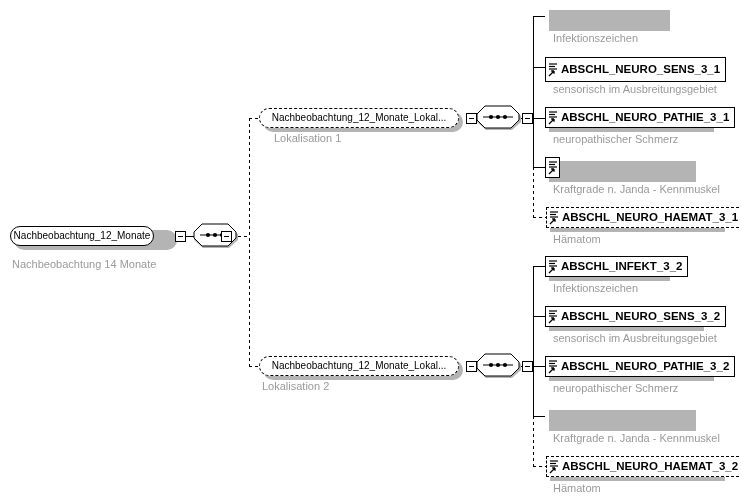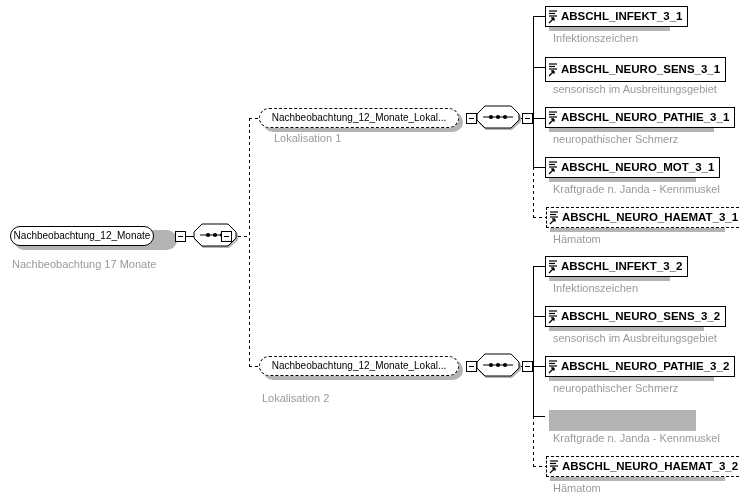--- a/index.html
+++ b/index.html
@@ -170,21 +170,21 @@
     <g stroke="#000000" fill="none" stroke-width="1" stroke-dasharray="3,3" shape-rendering="crispEdges">
       <line x1="533" y1="416" x2="533" y2="466"></line>
       <line x1="533" y1="466" x2="546" y2="466"></line>
     </g>
   </svg>
 
   <div class="shadow" style="left:14px; top:230px; width:163px; height:20px; border-radius:11px;"></div>
   <div class="capsule" style="left:10px; top:226px; width:144px; height:20px;">
     <span class="txt">Nachbeobachtung_12_Monate</span>
   </div>
-  <div class="anno" style="left:12px; top:259px;">Nachbeobachtung 17 Monate</div>
+  <div class="anno" style="left:12px; top:259px;">Nachbeobachtung 14 Monate</div>
   <div class="toggle" style="left:175px; top:231px;"></div>
 
   <div class="seq" style="left:193px; top:223px;">
     <svg width="46" height="26" viewBox="0 0 46 26">
       <polygon points="10,25 36,25 45,17 45,11 36,3 10,3 1,11 1,17" fill="#b4b4b4" stroke="none"></polygon>
       <polygon points="9,23 35,23 43,15 43,9 35,1 9,1 1,9 1,15" fill="#ffffff" stroke="#000000" stroke-width="1"></polygon>
       <line x1="7" y1="12" x2="37" y2="12" stroke="#000000" stroke-width="1"></line>
       <circle cx="15" cy="12" r="2.1" fill="#000000"></circle>
       <circle cx="22" cy="12" r="2.1" fill="#000000"></circle>
       <circle cx="29" cy="12" r="2.1" fill="#000000"></circle>
@@ -205,31 +205,20 @@
       <polygon points="9,23 35,23 43,15 43,9 35,1 9,1 1,9 1,15" fill="#ffffff" stroke="#000000" stroke-width="1"></polygon>
       <line x1="7" y1="12" x2="37" y2="12" stroke="#000000" stroke-width="1"></line>
       <circle cx="15" cy="12" r="2.1" fill="#000000"></circle>
       <circle cx="22" cy="12" r="2.1" fill="#000000"></circle>
       <circle cx="29" cy="12" r="2.1" fill="#000000"></circle>
     </svg>
   </div>
   <div class="toggle" style="left:522px; top:113px;"></div>
 
   <div class="shadow" style="left:549px; top:10px; width:121px; height:21px;"></div>
-  <div class="leaf" style="left:545px; top:6px; height:21px;">
-    <span class="leaficon">
-      <svg width="11" height="15" viewBox="0 0 11 15">
-        <line x1="1" y1="2" x2="9" y2="2" stroke="#000" stroke-width="1.2"></line>
-        <line x1="1" y1="4.5" x2="7" y2="4.5" stroke="#000" stroke-width="1.2"></line>
-        <line x1="1" y1="7" x2="9" y2="7" stroke="#000" stroke-width="1.2"></line>
-        <path d="M1,14 L6,9 M6,9 L3.2,9 M6,9 L6,11.8" stroke="#000" stroke-width="1.3" fill="none"></path>
-      </svg>
-    </span>
-    <span class="txt">ABSCHL_INFEKT_3_1</span>
-  </div>
   <div class="anno" style="left:553px; top:33px;">Infektionszeichen</div>
 
   <div class="shadow" style="left:549px; top:61px; width:155px; height:21px;"></div>
   <div class="leaf" style="left:545px; top:57px; height:25px;">
     <span class="leaficon">
       <svg width="11" height="15" viewBox="0 0 11 15">
         <line x1="1" y1="2" x2="9" y2="2" stroke="#000" stroke-width="1.2"></line>
         <line x1="1" y1="4.5" x2="7" y2="4.5" stroke="#000" stroke-width="1.2"></line>
         <line x1="1" y1="7" x2="9" y2="7" stroke="#000" stroke-width="1.2"></line>
         <path d="M1,14 L6,9 M6,9 L3.2,9 M6,9 L6,11.8" stroke="#000" stroke-width="1.3" fill="none"></path>
@@ -256,21 +245,20 @@
   <div class="shadow" style="left:549px; top:161px; width:147px; height:21px;"></div>
   <div class="leaf" style="left:545px; top:157px; height:21px;">
     <span class="leaficon">
       <svg width="11" height="15" viewBox="0 0 11 15">
         <line x1="1" y1="2" x2="9" y2="2" stroke="#000" stroke-width="1.2"></line>
         <line x1="1" y1="4.5" x2="7" y2="4.5" stroke="#000" stroke-width="1.2"></line>
         <line x1="1" y1="7" x2="9" y2="7" stroke="#000" stroke-width="1.2"></line>
         <path d="M1,14 L6,9 M6,9 L3.2,9 M6,9 L6,11.8" stroke="#000" stroke-width="1.3" fill="none"></path>
       </svg>
     </span>
-    <span class="txt">ABSCHL_NEURO_MOT_3_1</span>
   </div>
   <div class="anno" style="left:553px; top:184px;">Kraftgrade n. Janda - Kennmuskel</div>
 
   <div class="shadow" style="left:550px; top:211px; width:175px; height:21px;"></div>
   <div class="leaf dashed" style="left:546px; top:207px; height:21px;">
     <span class="leaficon">
       <svg width="11" height="15" viewBox="0 0 11 15">
         <line x1="1" y1="2" x2="9" y2="2" stroke="#000" stroke-width="1.2"></line>
         <line x1="1" y1="4.5" x2="7" y2="4.5" stroke="#000" stroke-width="1.2"></line>
         <line x1="1" y1="7" x2="9" y2="7" stroke="#000" stroke-width="1.2"></line>
@@ -278,21 +266,21 @@
       </svg>
     </span>
     <span class="txt">ABSCHL_NEURO_HAEMAT_3_1</span>
   </div>
   <div class="anno" style="left:553px; top:234px;">Hämatom</div>
 
   <div class="shadow" style="left:263px; top:360px; width:200px; height:20px; border-radius:11px;"></div>
   <div class="capsule dashed" style="left:259px; top:356px; width:200px; height:20px;">
     <span class="txt">Nachbeobachtung_12_Monate_Lokal...</span>
   </div>
-  <div class="anno" style="left:262px; top:381px;margin-top:12px;">Lokalisation 2</div>
+  <div class="anno" style="left:262px; top:381px;">Lokalisation 2</div>
   <div class="toggle" style="left:466px; top:361px;"></div>
 
   <div class="seq" style="left:476px; top:353px;">
     <svg width="46" height="26" viewBox="0 0 46 26">
       <polygon points="10,25 36,25 45,17 45,11 36,3 10,3 1,11 1,17" fill="#b4b4b4" stroke="none"></polygon>
       <polygon points="9,23 35,23 43,15 43,9 35,1 9,1 1,9 1,15" fill="#ffffff" stroke="#000000" stroke-width="1"></polygon>
       <line x1="7" y1="12" x2="37" y2="12" stroke="#000000" stroke-width="1"></line>
       <circle cx="15" cy="12" r="2.1" fill="#000000"></circle>
       <circle cx="22" cy="12" r="2.1" fill="#000000"></circle>
       <circle cx="29" cy="12" r="2.1" fill="#000000"></circle>

